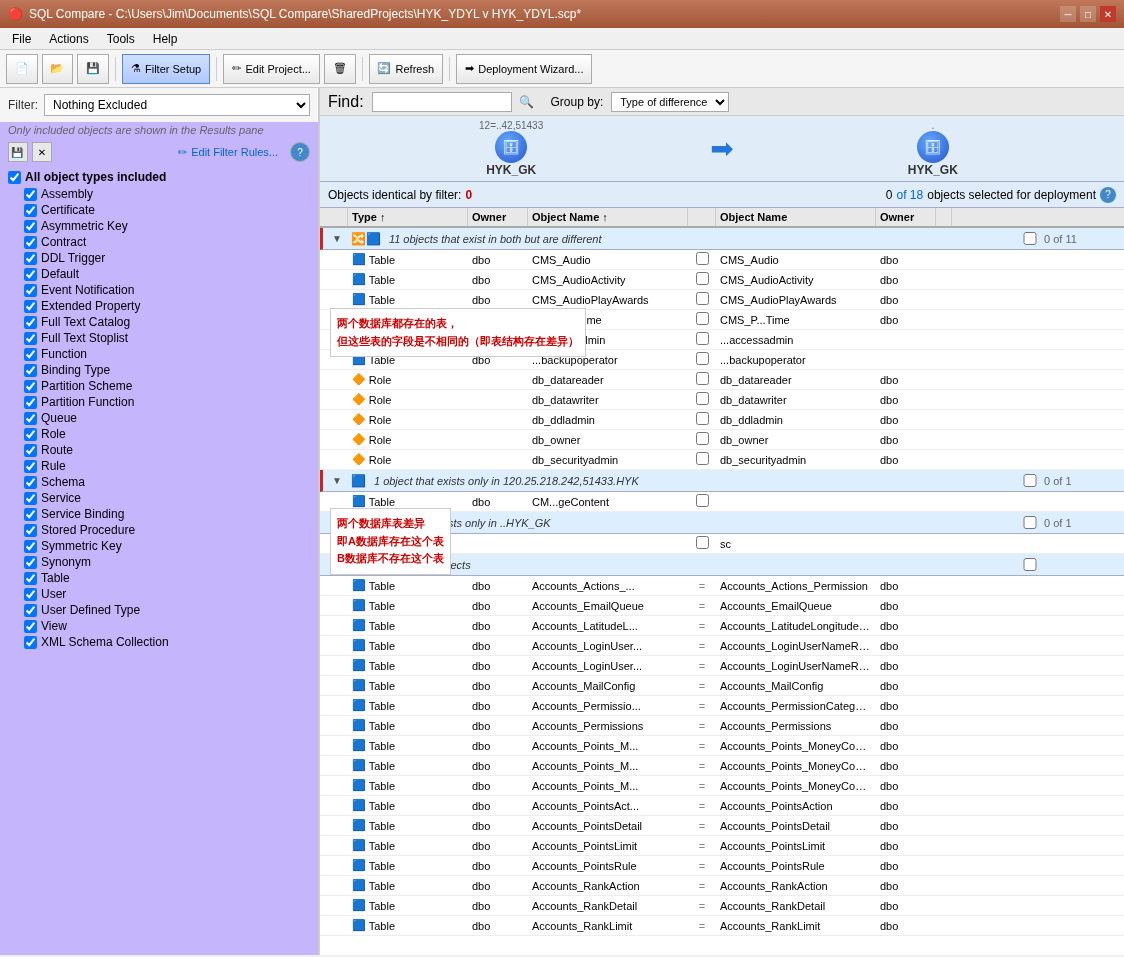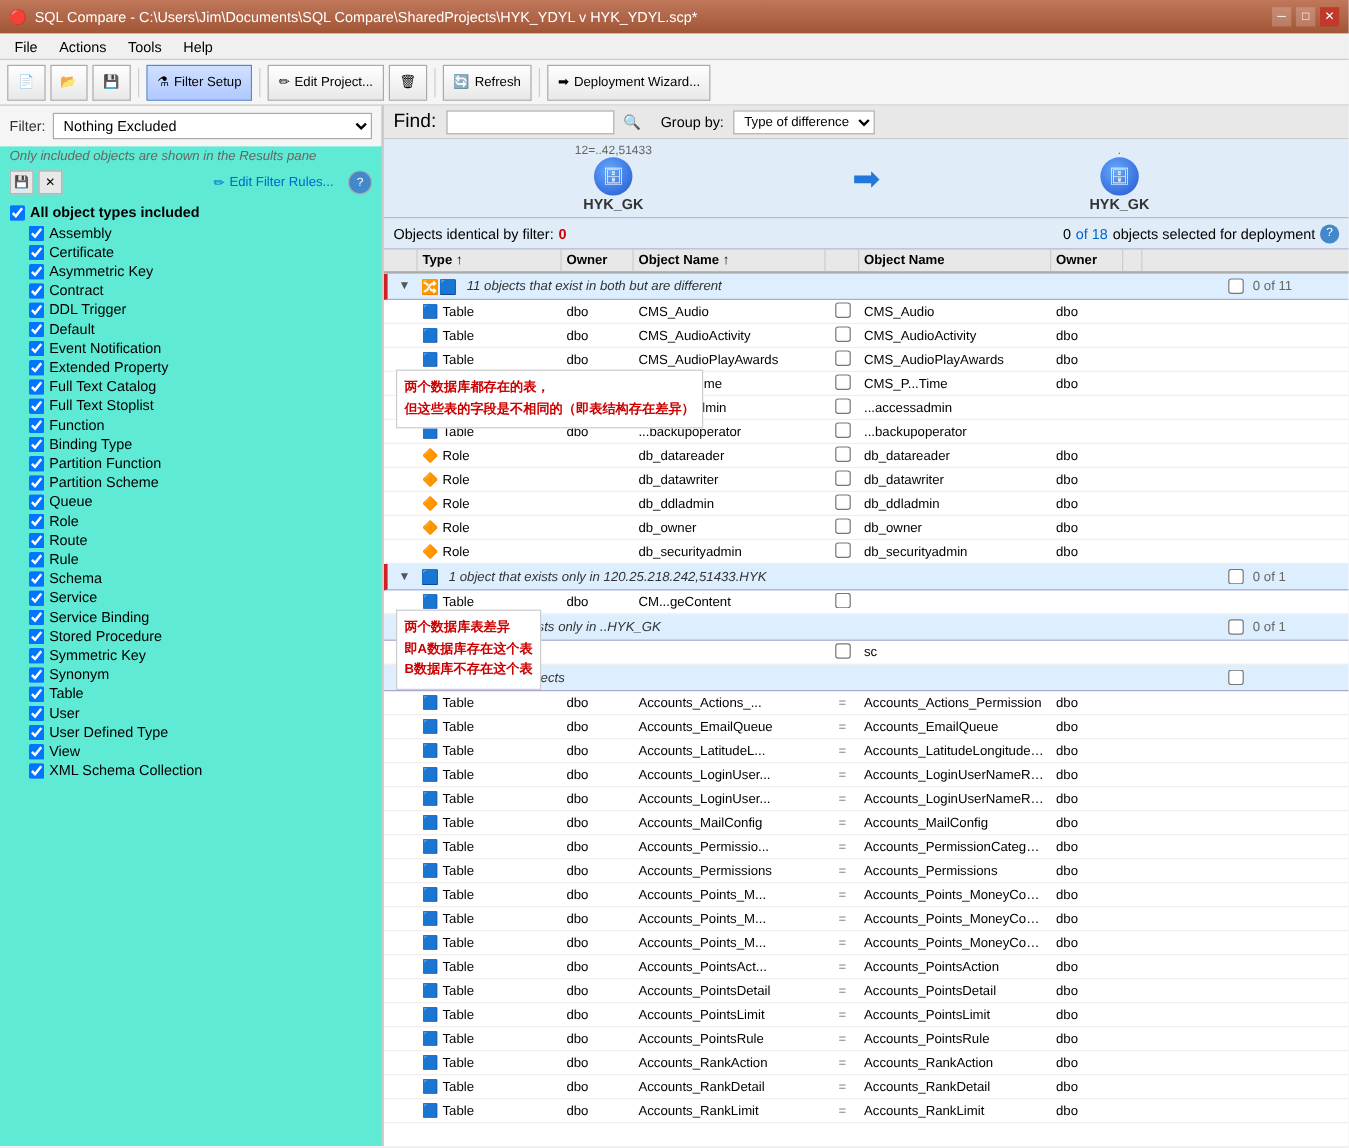--- a/index.html
+++ b/index.html
@@ -69,21 +69,21 @@
     
     .main-layout {
       display: flex;
       height: calc(100vh - 90px);
     }
 
     
     .left-panel {
       width: 320px;
       min-width: 320px;
-      background: #5eead4;
+      background: #c4b5fd;
       border-right: 2px solid #ccc;
       display: flex;
       flex-direction: column;
       overflow: hidden;
     }
 
     .filter-row {
       display: flex;
       align-items: center;
       padding: 6px 8px;
@@ -403,25 +403,25 @@
           <div class="type-item">
             <input type="checkbox" checked="" style="">
             <span>Function</span>
           </div>
           <div class="type-item">
             <input type="checkbox" checked="" style="">
             <span>Binding Type</span>
           </div>
           <div class="type-item">
             <input type="checkbox" checked="" style="">
+            <span>Partition Scheme</span>
+          </div>
+          <div class="type-item">
+            <input type="checkbox" checked="" style="">
             <span>Partition Function</span>
-          </div>
-          <div class="type-item">
-            <input type="checkbox" checked="" style="">
-            <span>Partition Scheme</span>
           </div>
           <div class="type-item">
             <input type="checkbox" checked="" style="">
             <span>Queue</span>
           </div>
           <div class="type-item">
             <input type="checkbox" checked="" style="">
             <span>Role</span>
           </div>
           <div class="type-item">

